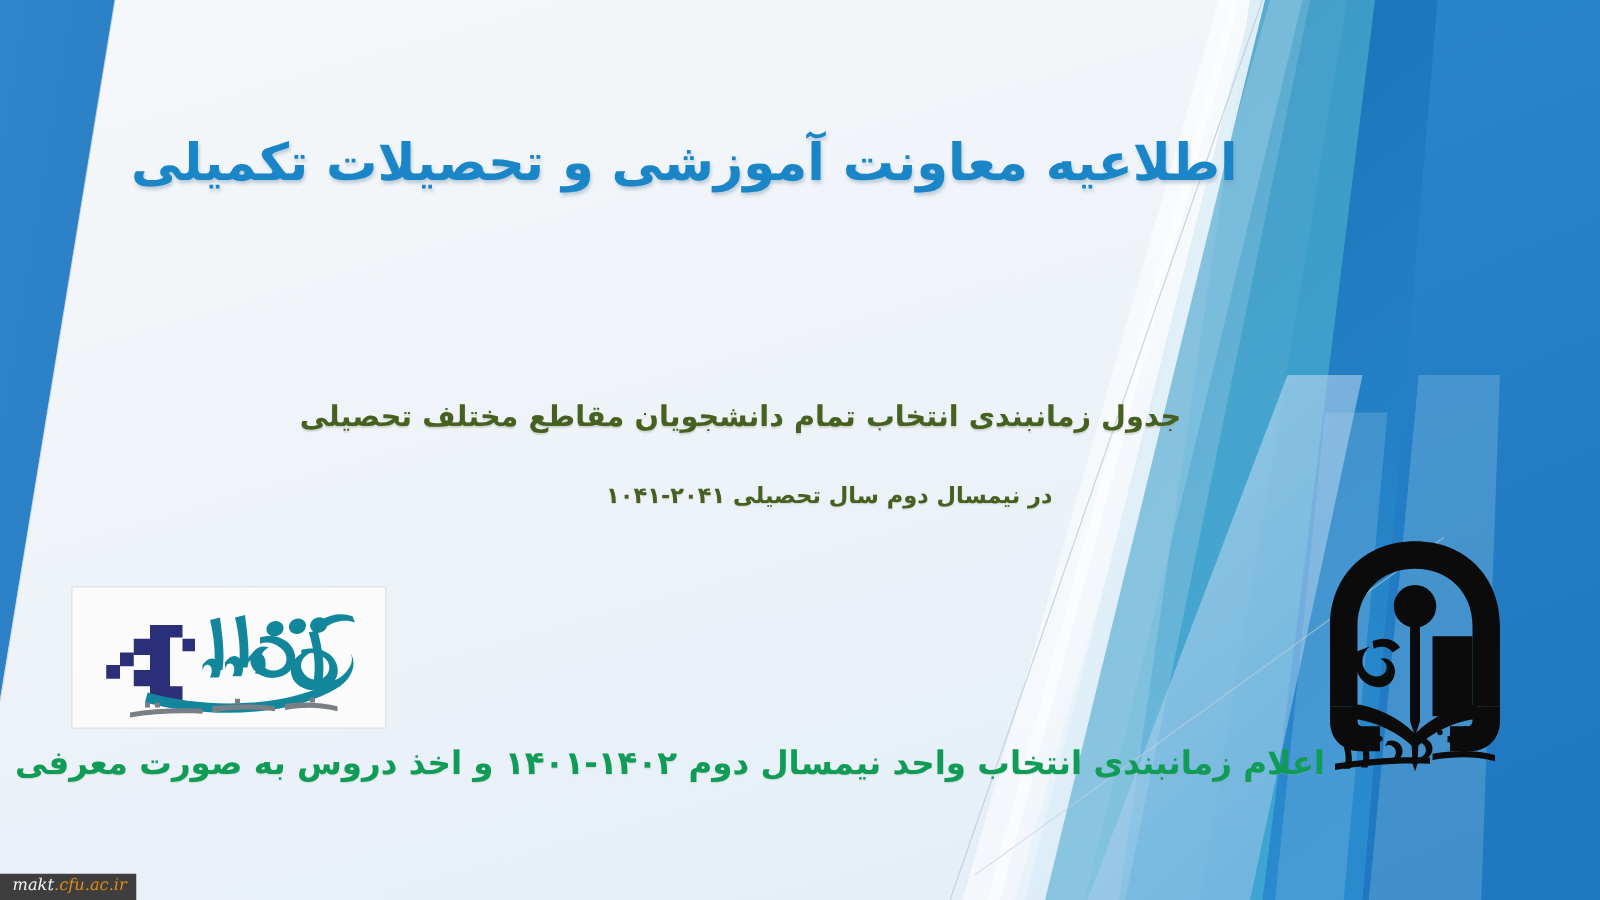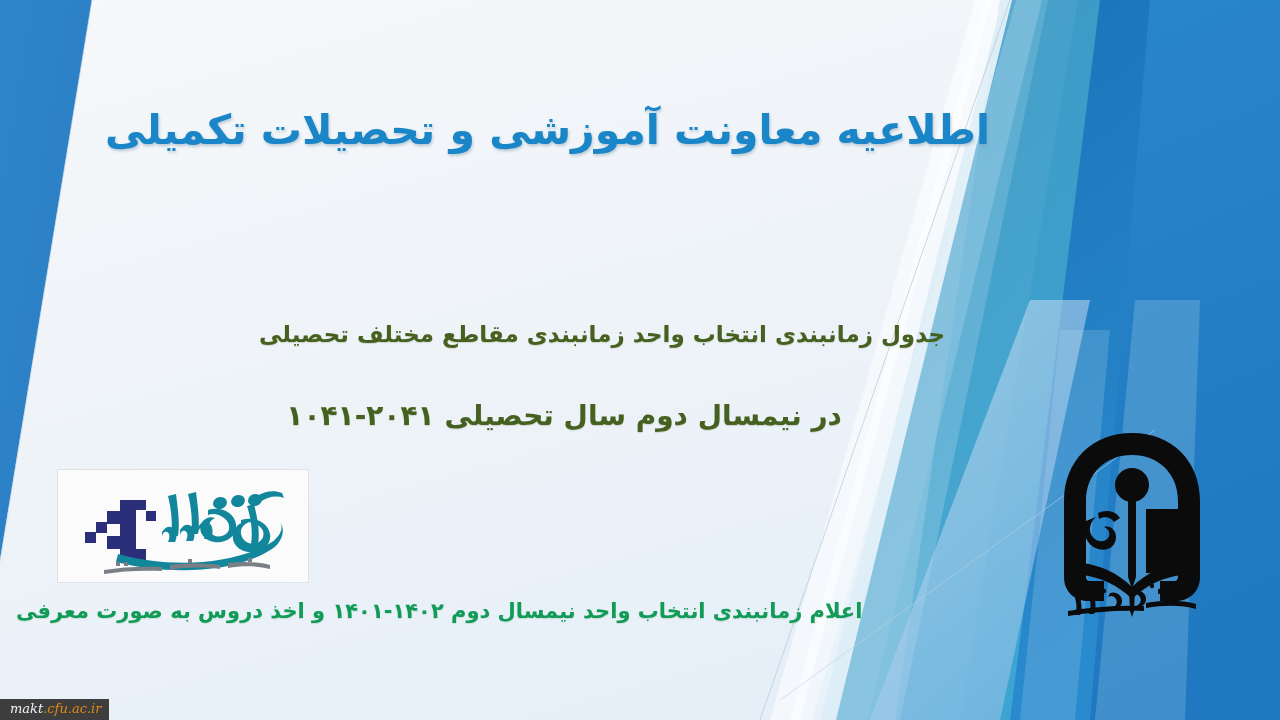--- a/index.html
+++ b/index.html
@@ -62,34 +62,34 @@
 
   .subtitle-1 {
     top: 321px;
     right: 335px;
     font-size: 23px;
     color: #46611f;
     text-shadow: 0px 1px 1px rgba(150,160,140,0.35);
   }
 
   .subtitle-2 {
-    top: 399px;
+    top: 386px;
     right: 438px;
-    font-size: 28px;
+    font-size: 18px;
     color: #46611f;
     text-shadow: 0px 1px 1px rgba(150,160,140,0.35);
   }
 
   .footer-text {
     position: absolute;
     top: 596px;
-    left: 16px;
+    left: 0;
     width: 1060px;
-    text-align: left;
-    font-size: 21px;
+    text-align: right;
+    font-size: 26px;
     font-weight: bold;
     line-height: 31px;
     color: #109c57;
     direction: rtl;
     text-shadow: 0px 1px 1px rgba(140,170,150,0.30);
   }
   .footer-text .fl { display: block; }
 
   
   .golestan {
@@ -200,21 +200,21 @@
     <line x1="92" y1="0" x2="0" y2="562" stroke="#cfd9e2" stroke-width="1" opacity="0.7"></line>
 
     <polygon points="0,560 0,720 150,720" fill="#f0f4f8" opacity="0.0"></polygon>
   </svg>
 
   <div class="text-stack">
 
     <div class="line title-1">اطلاعیه معاونت آموزشی و تحصیلات تکمیلی</div>
 
 
-    <div class="line subtitle-1">جدول زمانبندی انتخاب واحد زمانبندی مقاطع مختلف تحصیلی</div>
+    <div class="line subtitle-1">جدول زمانبندی انتخاب تمام دانشجویان مقاطع مختلف تحصیلی</div>
 
     <div class="line subtitle-2">در نیمسال دوم سال تحصیلی ۱۴۰۲-۱۴۰۱</div>
 
     <div class="footer-text">
       <span class="fl">اعلام زمانبندی انتخاب واحد نیمسال دوم ۱۴۰۲-۱۴۰۱ و اخذ دروس به صورت معرفی</span>
     </div>
   </div>
 
   <div class="golestan" title="Golestan university management system logo">
     <svg viewBox="0 0 250 112" width="250" height="112">

